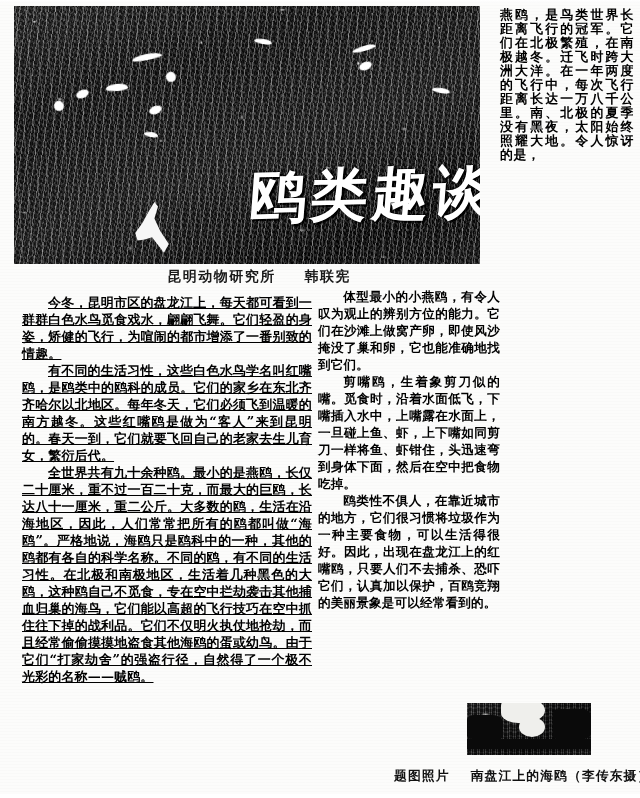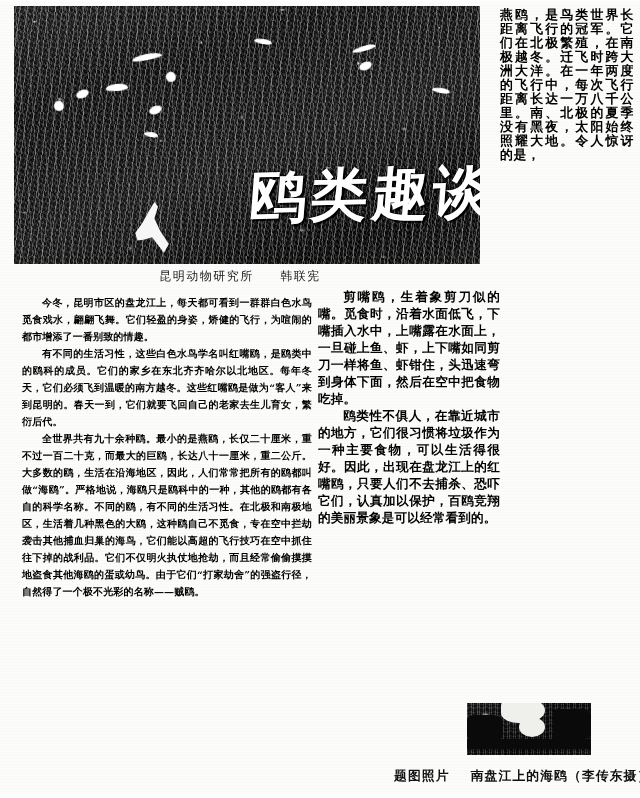--- a/index.html
+++ b/index.html
@@ -88,37 +88,38 @@
        3px 0 2px rgba(0,0,0,0.4);
     transform:skewX(-6deg) rotate(-1.5deg);
     white-space:nowrap;
     line-height:1;
   }
   
   #byline{
     position:absolute;left:0;top:268px;width:480px;
     text-align:center;
     font-family:"DejaVu Serif","Liberation Serif",serif;
-    font-size:12px;font-weight:normal;color:#1a1a1a;
+    font-size:14px;font-weight:bold;color:#1a1a1a;
     letter-spacing:1.5px;
     filter:blur(0.25px);
+    padding-left:19px;
   }
   
   .col{
     position:absolute;
     font-family:"DejaVu Serif","Liberation Serif",serif;
     color:#0d0d0d;
     text-align:justify;
     font-weight:bold;
     filter:blur(0.28px) contrast(1.25);
     -webkit-font-smoothing:none;
   }
   #col-left{
     left:22px;top:294px;width:290px;
-    font-size:10px;line-height:17.0px;letter-spacing:0.15px;
+    font-size:13px;line-height:17.0px;letter-spacing:0.15px;text-decoration:underline;
   }
   #col-mid{
     left:318px;top:288px;width:182px;
     font-size:12.6px;line-height:17.0px;letter-spacing:0.15px;
   }
   #col-right{
     left:500px;top:8px;width:134px;
     font-size:12.9px;line-height:14px;letter-spacing:0.6px;
   }
   .col p{margin:0;text-indent:2em;}
@@ -188,20 +189,21 @@
     <span>韩联宪</span>
   </div>
 
   <div class="col" id="col-left">
     <p>今冬，昆明市区的盘龙江上，每天都可看到一群群白色水鸟觅食戏水，翩翩飞舞。它们轻盈的身姿，矫健的飞行，为喧闹的都市增添了一番别致的情趣。</p>
     <p>有不同的生活习性，这些白色水鸟学名叫红嘴鸥，是鸥类中的鸥科的成员。它们的家乡在东北齐齐哈尔以北地区。每年冬天，它们必须飞到温暖的南方越冬。这些红嘴鸥是做为“客人”来到昆明的。春天一到，它们就要飞回自己的老家去生儿育女，繁衍后代。</p>
     <p>全世界共有九十余种鸥。最小的是燕鸥，长仅二十厘米，重不过一百二十克，而最大的巨鸥，长达八十一厘米，重二公斤。大多数的鸥，生活在沿海地区，因此，人们常常把所有的鸥都叫做“海鸥”。严格地说，海鸥只是鸥科中的一种，其他的鸥都有各自的科学名称。不同的鸥，有不同的生活习性。在北极和南极地区，生活着几种黑色的大鸥，这种鸥自己不觅食，专在空中拦劫袭击其他捕血归巢的海鸟，它们能以高超的飞行技巧在空中抓住往下掉的战利品。它们不仅明火执仗地抢劫，而且经常偷偷摸摸地盗食其他海鸥的蛋或幼鸟。由于它们“打家劫舍”的强盗行径，自然得了一个极不光彩的名称——贼鸥。</p>
   </div>
 
   <div class="col" id="col-mid">
+    <p>体型最小的小燕鸥，有令人叹为观止的辨别方位的能力。它们在沙滩上做窝产卵，即使风沙掩没了巢和卵，它也能准确地找到它们。</p>
     <p>剪嘴鸥，生着象剪刀似的嘴。觅食时，沿着水面低飞，下嘴插入水中，上嘴露在水面上，一旦碰上鱼、虾，上下嘴如同剪刀一样将鱼、虾钳住，头迅速弯到身体下面，然后在空中把食物吃掉。</p>
     <p>鸥类性不俱人，在靠近城市的地方，它们很习惯将垃圾作为一种主要食物，可以生活得很好。因此，出现在盘龙江上的红嘴鸥，只要人们不去捕杀、恐吓它们，认真加以保护，百鸥竞翔的美丽景象是可以经常看到的。</p>
   </div>
 
   <div class="col" id="col-right">
     <p class="noind">燕鸥，是鸟类世界长距离飞行的冠军。它们在北极繁殖，在南极越冬。迁飞时跨大洲大洋。在一年两度的飞行中，每次飞行距离长达一万八千公里。南、北极的夏季没有黑夜，太阳始终照耀大地。令人惊讶的是，</p>
   </div>
 
   <div id="bottom-photo">
     <div class="bgrain"></div>

